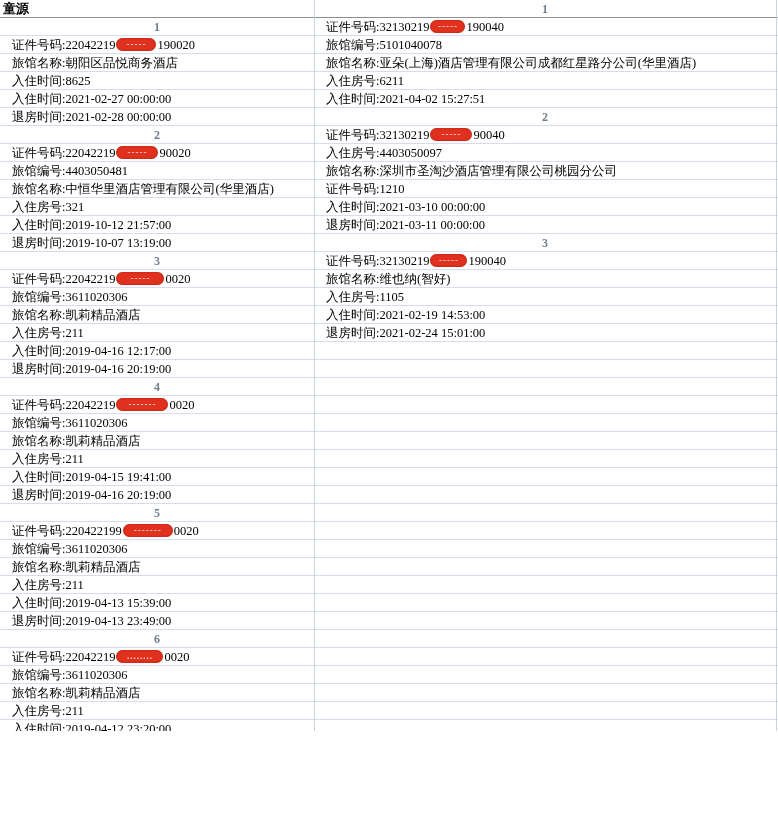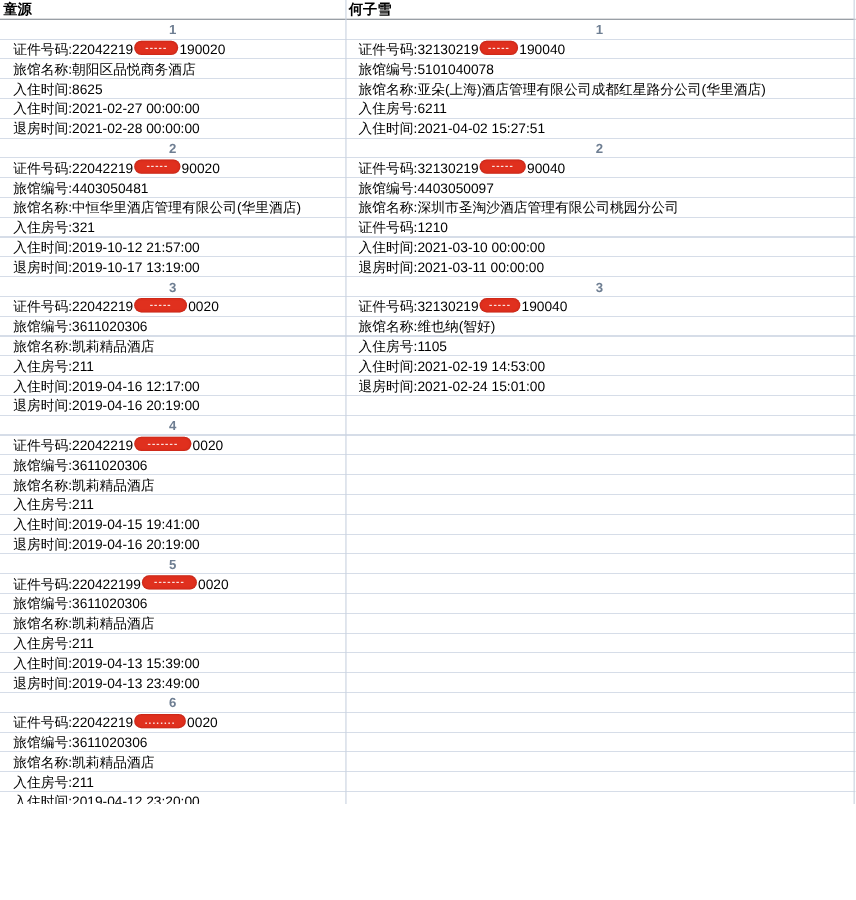--- a/index.html
+++ b/index.html
@@ -1,18 +1,18 @@
 <!DOCTYPE html>
 <html><head>
 <meta charset="utf-8">
 <style>
   html,body{margin:0;padding:0;background:#fff;}
   .screen{
     position:relative;width:778px;height:731px;overflow:hidden;background:#fff;
-    font-family:Liberation Sans, sans-serif;color:#000;
+    font-family:Liberation Serif, serif;color:#000;
   }
   
   .gridbg{
     position:absolute;left:0;top:0;width:778px;height:798px;
     background:repeating-linear-gradient(to bottom,#ffffff 0px,#ffffff 17px,#d6dde8 17px,#d6dde8 18px);
   }
   .header-underline{position:absolute;left:0;top:17px;width:778px;height:1px;background:#8b8f96;}
   .vline{position:absolute;top:0;width:1px;height:798px;background:#c9d2df;}
   .vline.a{left:314px;} .vline.b{left:776px;}
   
@@ -91,21 +91,21 @@
       <div class="row field">退房时间:2021-02-28 00:00:00</div>
     </div>
 
     <div class="record">
       <div class="row num">2</div>
       <div class="row id-row"><span class="id-pre">证件号码:22042219</span><span class="redact" style="width: 42px; background: rgb(224, 48, 30);"><span class="dashes">-----</span></span><span class="id-post">90020</span></div>
       <div class="row field">旅馆编号:4403050481</div>
       <div class="row field">旅馆名称:中恒华里酒店管理有限公司(华里酒店)</div>
       <div class="row field">入住房号:321</div>
       <div class="row field">入住时间:2019-10-12 21:57:00</div>
-      <div class="row field">退房时间:2019-10-17 13:19:00</div>
+      <div class="row field">退房时间:2019-10-07 13:19:00</div>
     </div>
 
     <div class="record">
       <div class="row num">3</div>
       <div class="row id-row"><span class="id-pre">证件号码:22042219</span><span class="redact" style="width: 48px; background: rgb(224, 48, 30);"><span class="dashes">-----</span></span><span class="id-post">0020</span></div>
       <div class="row field">旅馆编号:3611020306</div>
       <div class="row field">旅馆名称:凯莉精品酒店</div>
       <div class="row field">入住房号:211</div>
       <div class="row field">入住时间:2019-04-16 12:17:00</div>
       <div class="row field">退房时间:2019-04-16 20:19:00</div>
@@ -137,35 +137,34 @@
       <div class="row field">旅馆编号:3611020306</div>
       <div class="row field">旅馆名称:凯莉精品酒店</div>
       <div class="row field">入住房号:211</div>
       <div class="row field">入住时间:2019-04-12 23:20:00</div>
       <div class="row field">退房时间:2019-04-13 23:49:00</div>
     </div>
   </div>
   </div>
 
   <div class="col right">
-    <div class="header-cell">何子雪</div>
     <div class="records">
     <div class="record">
       <div class="row num">1</div>
       <div class="row id-row"><span class="id-pre">证件号码:32130219</span><span class="redact" style="width: 35px; background: rgb(224, 48, 30);"><span class="dashes">-----</span></span><span class="id-post">190040</span></div>
       <div class="row field">旅馆编号:5101040078</div>
       <div class="row field">旅馆名称:亚朵(上海)酒店管理有限公司成都红星路分公司(华里酒店)</div>
       <div class="row field">入住房号:6211</div>
       <div class="row field">入住时间:2021-04-02 15:27:51</div>
     </div>
 
     <div class="record">
       <div class="row num">2</div>
       <div class="row id-row"><span class="id-pre">证件号码:32130219</span><span class="redact" style="width: 42px; background: rgb(224, 48, 30);"><span class="dashes">-----</span></span><span class="id-post">90040</span></div>
-      <div class="row field">旅馆编号:4403050097</div>
+      <div class="row field">入住房号:4403050097</div>
       <div class="row field">旅馆名称:深圳市圣淘沙酒店管理有限公司桃园分公司</div>
       <div class="row field">证件号码:1210</div>
       <div class="row field">入住时间:2021-03-10 00:00:00</div>
       <div class="row field">退房时间:2021-03-11 00:00:00</div>
     </div>
 
     <div class="record">
       <div class="row num">3</div>
       <div class="row id-row"><span class="id-pre">证件号码:32130219</span><span class="redact" style="width: 37px; background: rgb(224, 48, 30);"><span class="dashes">-----</span></span><span class="id-post">190040</span></div>
       <div class="row field">旅馆名称:维也纳(智好)</div>

